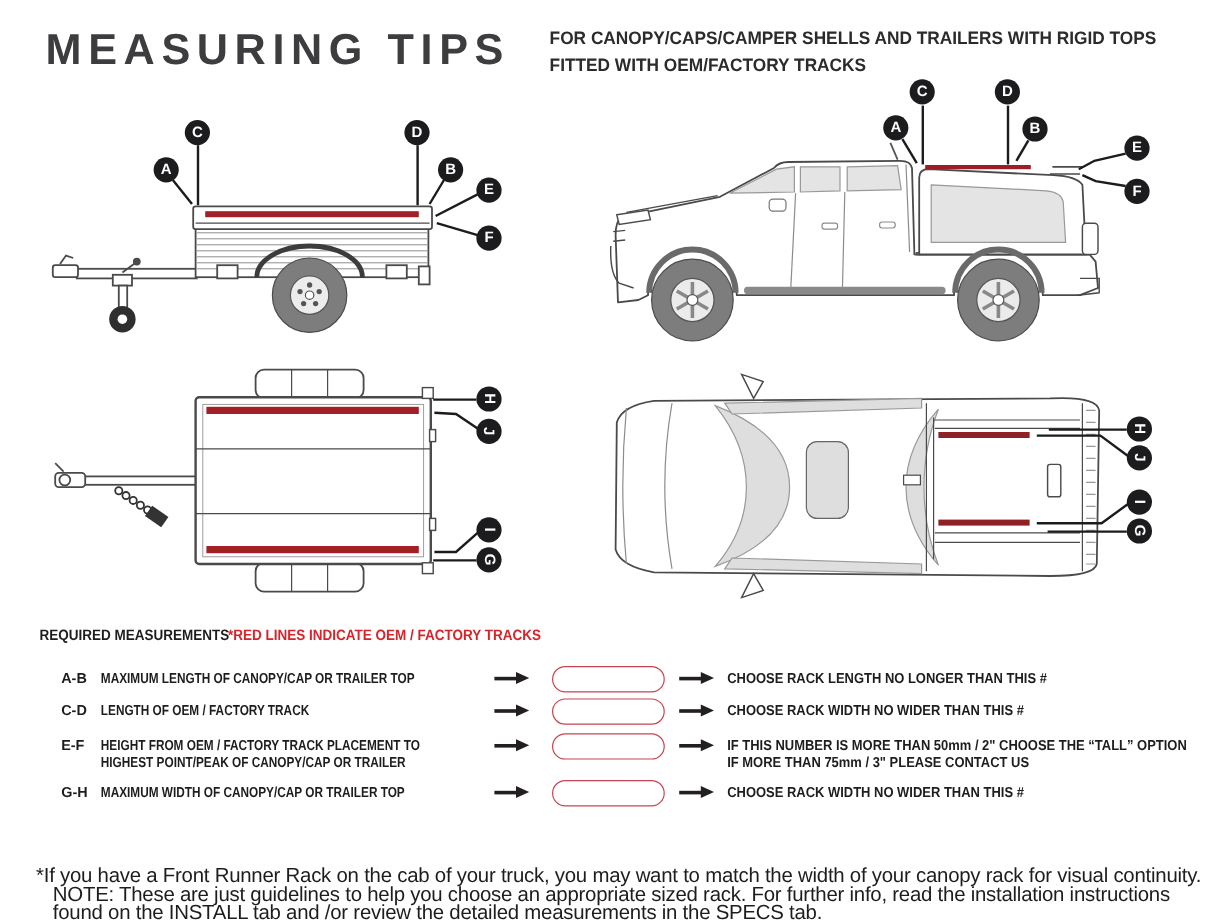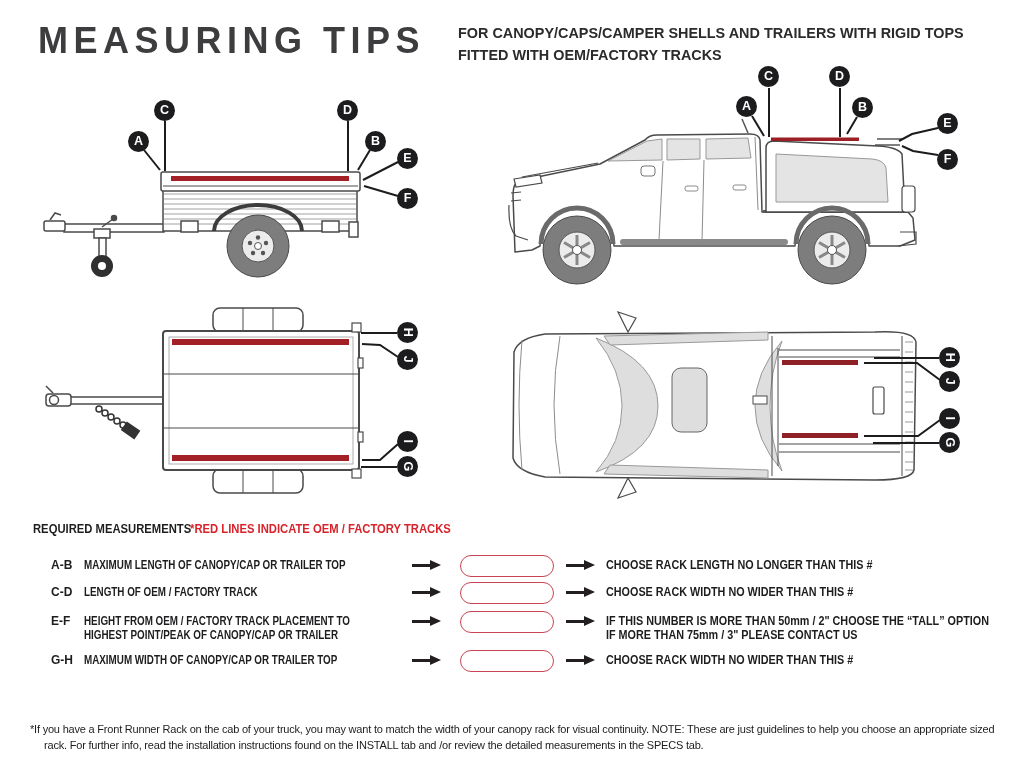--- a/index.html
+++ b/index.html
@@ -26,21 +26,21 @@
   .mdesc{left:68px;white-space:pre-line;transform:scaleX(.82);transform-origin:0 0;}
   .mres{left:590px;white-space:pre-line;transform:scaleX(.9);transform-origin:0 0;}
   .pill{position:absolute;left:444px;top:-4px;width:92px;height:20px;border:1.5px solid #c84553;
         border-radius:12px;background:#fff;}
   .arr{position:absolute;top:1px;width:29px;height:11px;}
   .arr::before{content:"";position:absolute;left:0;top:4px;width:19px;height:3px;background:#231f20;}
   .arr::after{content:"";position:absolute;left:18px;top:0;width:0;height:0;
         border-left:11px solid #231f20;border-top:5.5px solid transparent;border-bottom:5.5px solid transparent;}
   .a1{left:396px;} .a2{left:550px;}
   
-  #footnote{left:30px;top:722px;width:975px;font-size:11px;font-weight:400;line-height:15.5px;color:#1d1d1f;
+  #footnote{left:30px;top:722px;width:975px;font-size:17px;font-weight:400;line-height:15.5px;color:#1d1d1f;
         padding-left:14px;text-indent:-14px;letter-spacing:-0.2px;}
 </style>
 </head>
 <body>
 
 <div id="page">
 
   <div class="abs" id="subtitle">
     <span class="ln">FOR CANOPY/CAPS/CAMPER SHELLS AND TRAILERS WITH RIGID TOPS</span>
     <span class="ln">FITTED WITH OEM/FACTORY TRACKS</span>

